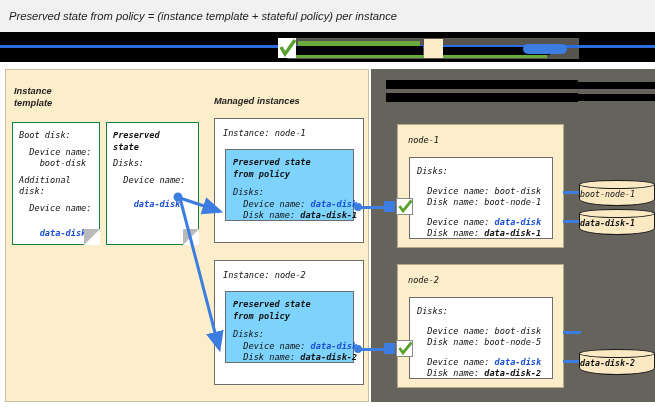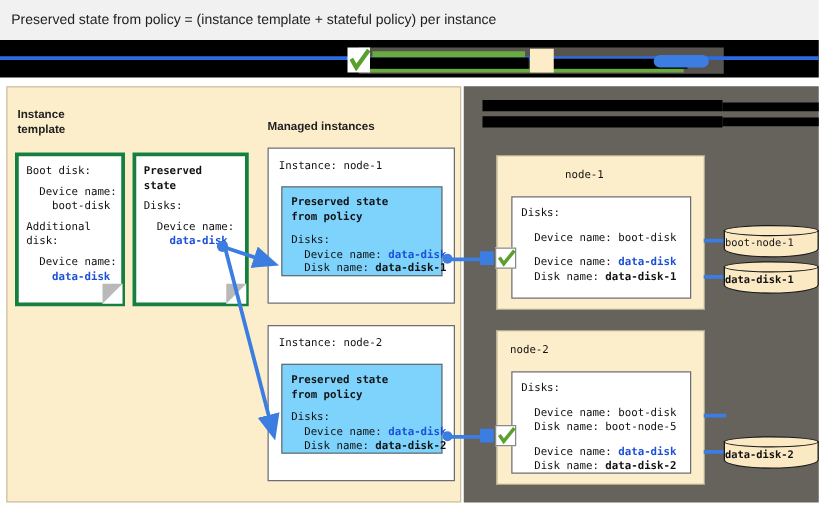--- a/index.html
+++ b/index.html
@@ -5,21 +5,21 @@
   html, body {
     margin: 0; padding: 0;
     background: #ffffff;
   }
   body {
     width: 655px; height: 407px;
     font-family: "Liberation Sans", sans-serif;
     overflow: hidden;
     position: relative;
   }
-  #root { position: relative; width: 655px; height: 407px; }
+  #root { position: relative; width: 655px; height: 407px; font-style: italic; }
 
   
   .caption {
     position: absolute; left: 0; top: 0;
     width: 655px; height: 32px;
     background: #f1f1f1;
     font-size: 11.2px;
     color: #202124;
     line-height: 32px;
     padding-left: 9px;
@@ -94,38 +94,38 @@
     font-size: 9.3px; font-weight: bold;
     color: #1f1f1f; line-height: 11.5px;
     white-space: pre-line;
   }
   .col-head .sub { font-weight: normal; }
 
   
   .doc {
     position: absolute;
     background: #ffffff;
-    border: 3px solid #15803d;
+    border: 1px solid #15803d;
     box-sizing: border-box;
   }
   .doc .fold {
     position: absolute; right: -1px; bottom: -1px;
     width: 0; height: 0;
     border-left: 16px solid #b9b9b9;
     border-bottom: 16px solid #ffffff;
   }
   .mono {
     font-family: "DejaVu Sans Mono", "Liberation Mono", monospace;
     font-size: 8.6px;
     line-height: 11.6px;
     color: #111111;
     white-space: pre;
   }
   .b { font-weight: bold; }
-  .blue { color: #1b4fd8; font-weight: bold; }
+  .blue { color: #1b4fd8; font-weight: bold; margin-top: 13px; }
 
   
   .inst-box {
     position: absolute;
     background: #ffffff;
     border: 1px solid #6d6d6d;
     box-sizing: border-box;
   }
   .inner-box {
     position: absolute;
@@ -275,25 +275,26 @@
       <div class="mono" style="padding:0 0 0 7px;"><span>  Device name: </span><span class="blue">data-disk</span></div>
       <div class="mono" style="padding:0 0 0 7px;"><span>  Disk name: </span><span class="b">data-disk-2</span></div>
     </div>
   </div>
 
   <div class="redact" style="left:386px; top:80px; width:192px; height:9px;"></div>
   <div class="redact" style="left:578px; top:82px; width:77px; height:7px;"></div>
   <div class="redact" style="left:386px; top:93px; width:192px; height:9px;"></div>
   <div class="redact" style="left:578px; top:94px; width:77px; height:7px;"></div>
 
-  <div class="node-box" style="left:397px; top:124px; width:167px; height:124px;padding-left:44px;">
+  <div class="node-box" style="left:397px; top:124px; width:167px; height:124px;">
     <div class="mono" style="padding:10px 0 0 10px;">node-1</div>
     <div class="node-inner" style="left:11px; top:32px; width:144px; height:82px;">
       <div class="mono" style="padding:8px 0 0 7px;">Disks:</div>
       <div class="mono" style="padding:8px 0 0 7px;">  Device name: boot-disk</div>
+      <div class="mono" style="padding:0 0 0 7px;">  Disk name: boot-node-1</div>
       <div class="mono" style="padding:8px 0 0 7px;"><span>  Device name: </span><span class="blue">data-disk</span></div>
       <div class="mono" style="padding:0 0 0 7px;"><span>  Disk name: </span><span class="b">data-disk-1</span></div>
     </div>
   </div>
 
   <div class="node-box" style="left:397px; top:264px; width:167px; height:124px;">
     <div class="mono" style="padding:10px 0 0 10px;">node-2</div>
     <div class="node-inner" style="left:11px; top:32px; width:144px; height:82px;">
       <div class="mono" style="padding:8px 0 0 7px;">Disks:</div>
       <div class="mono" style="padding:8px 0 0 7px;">  Device name: boot-disk</div>

